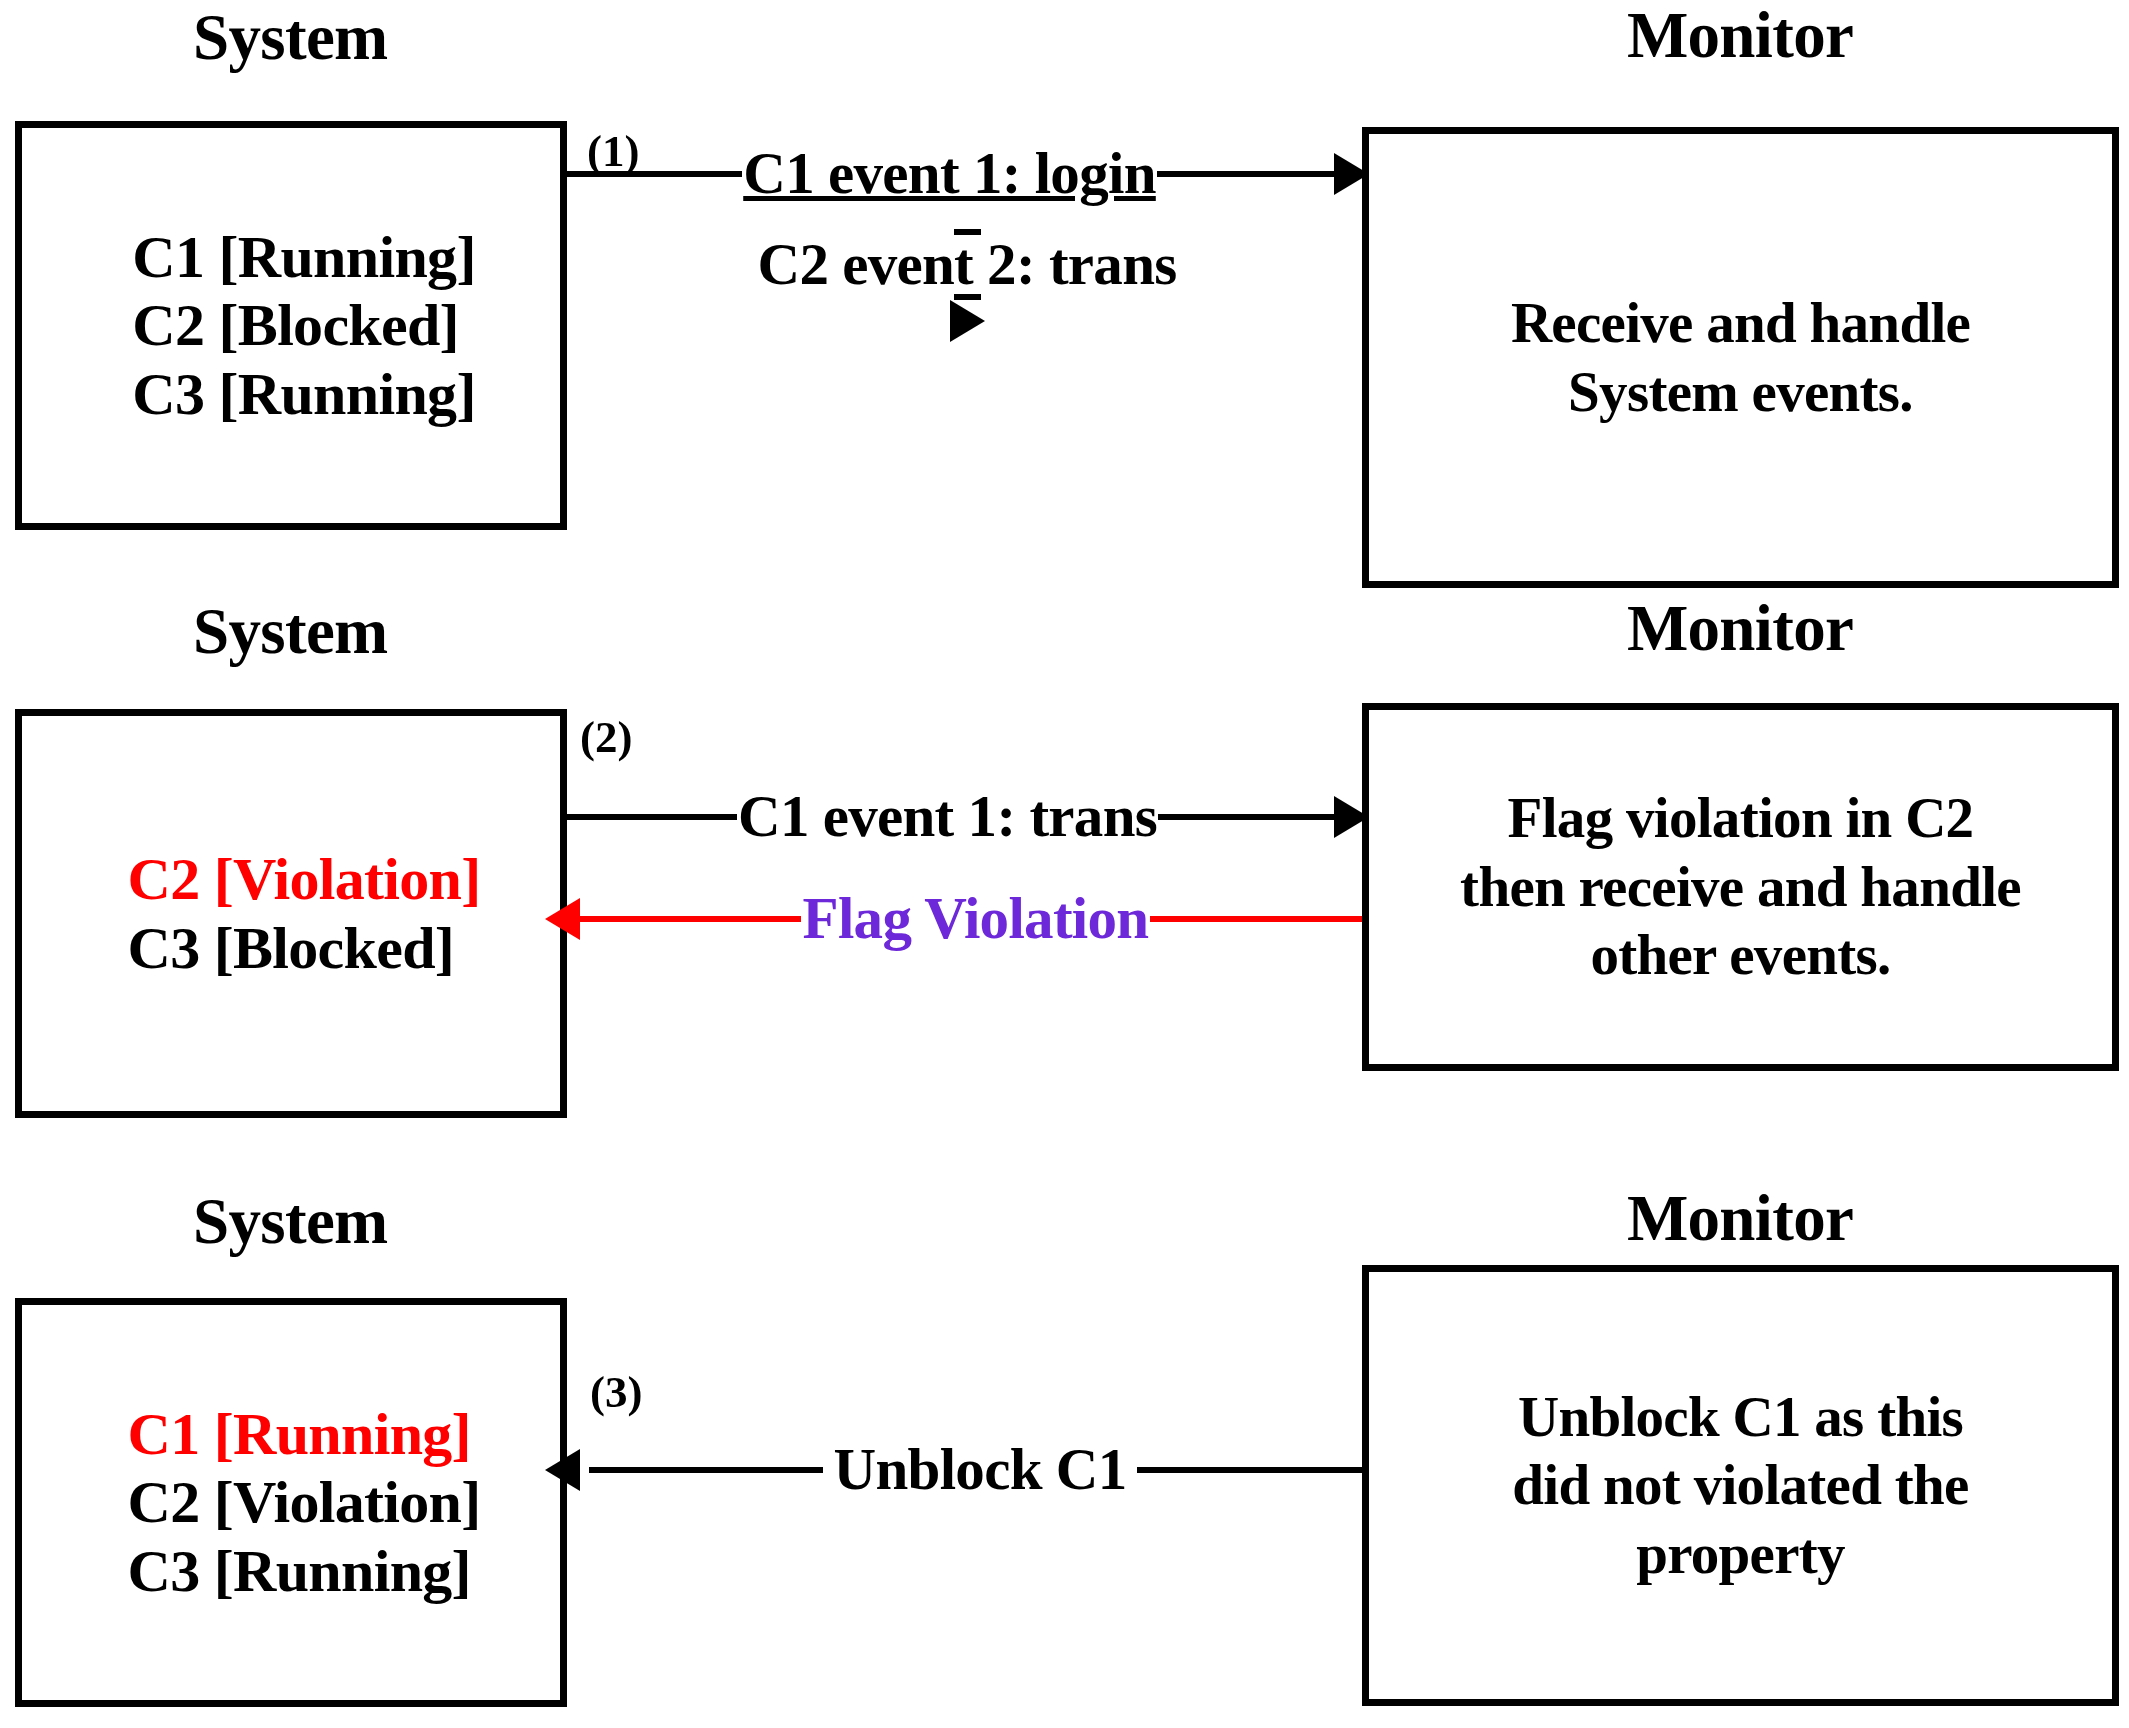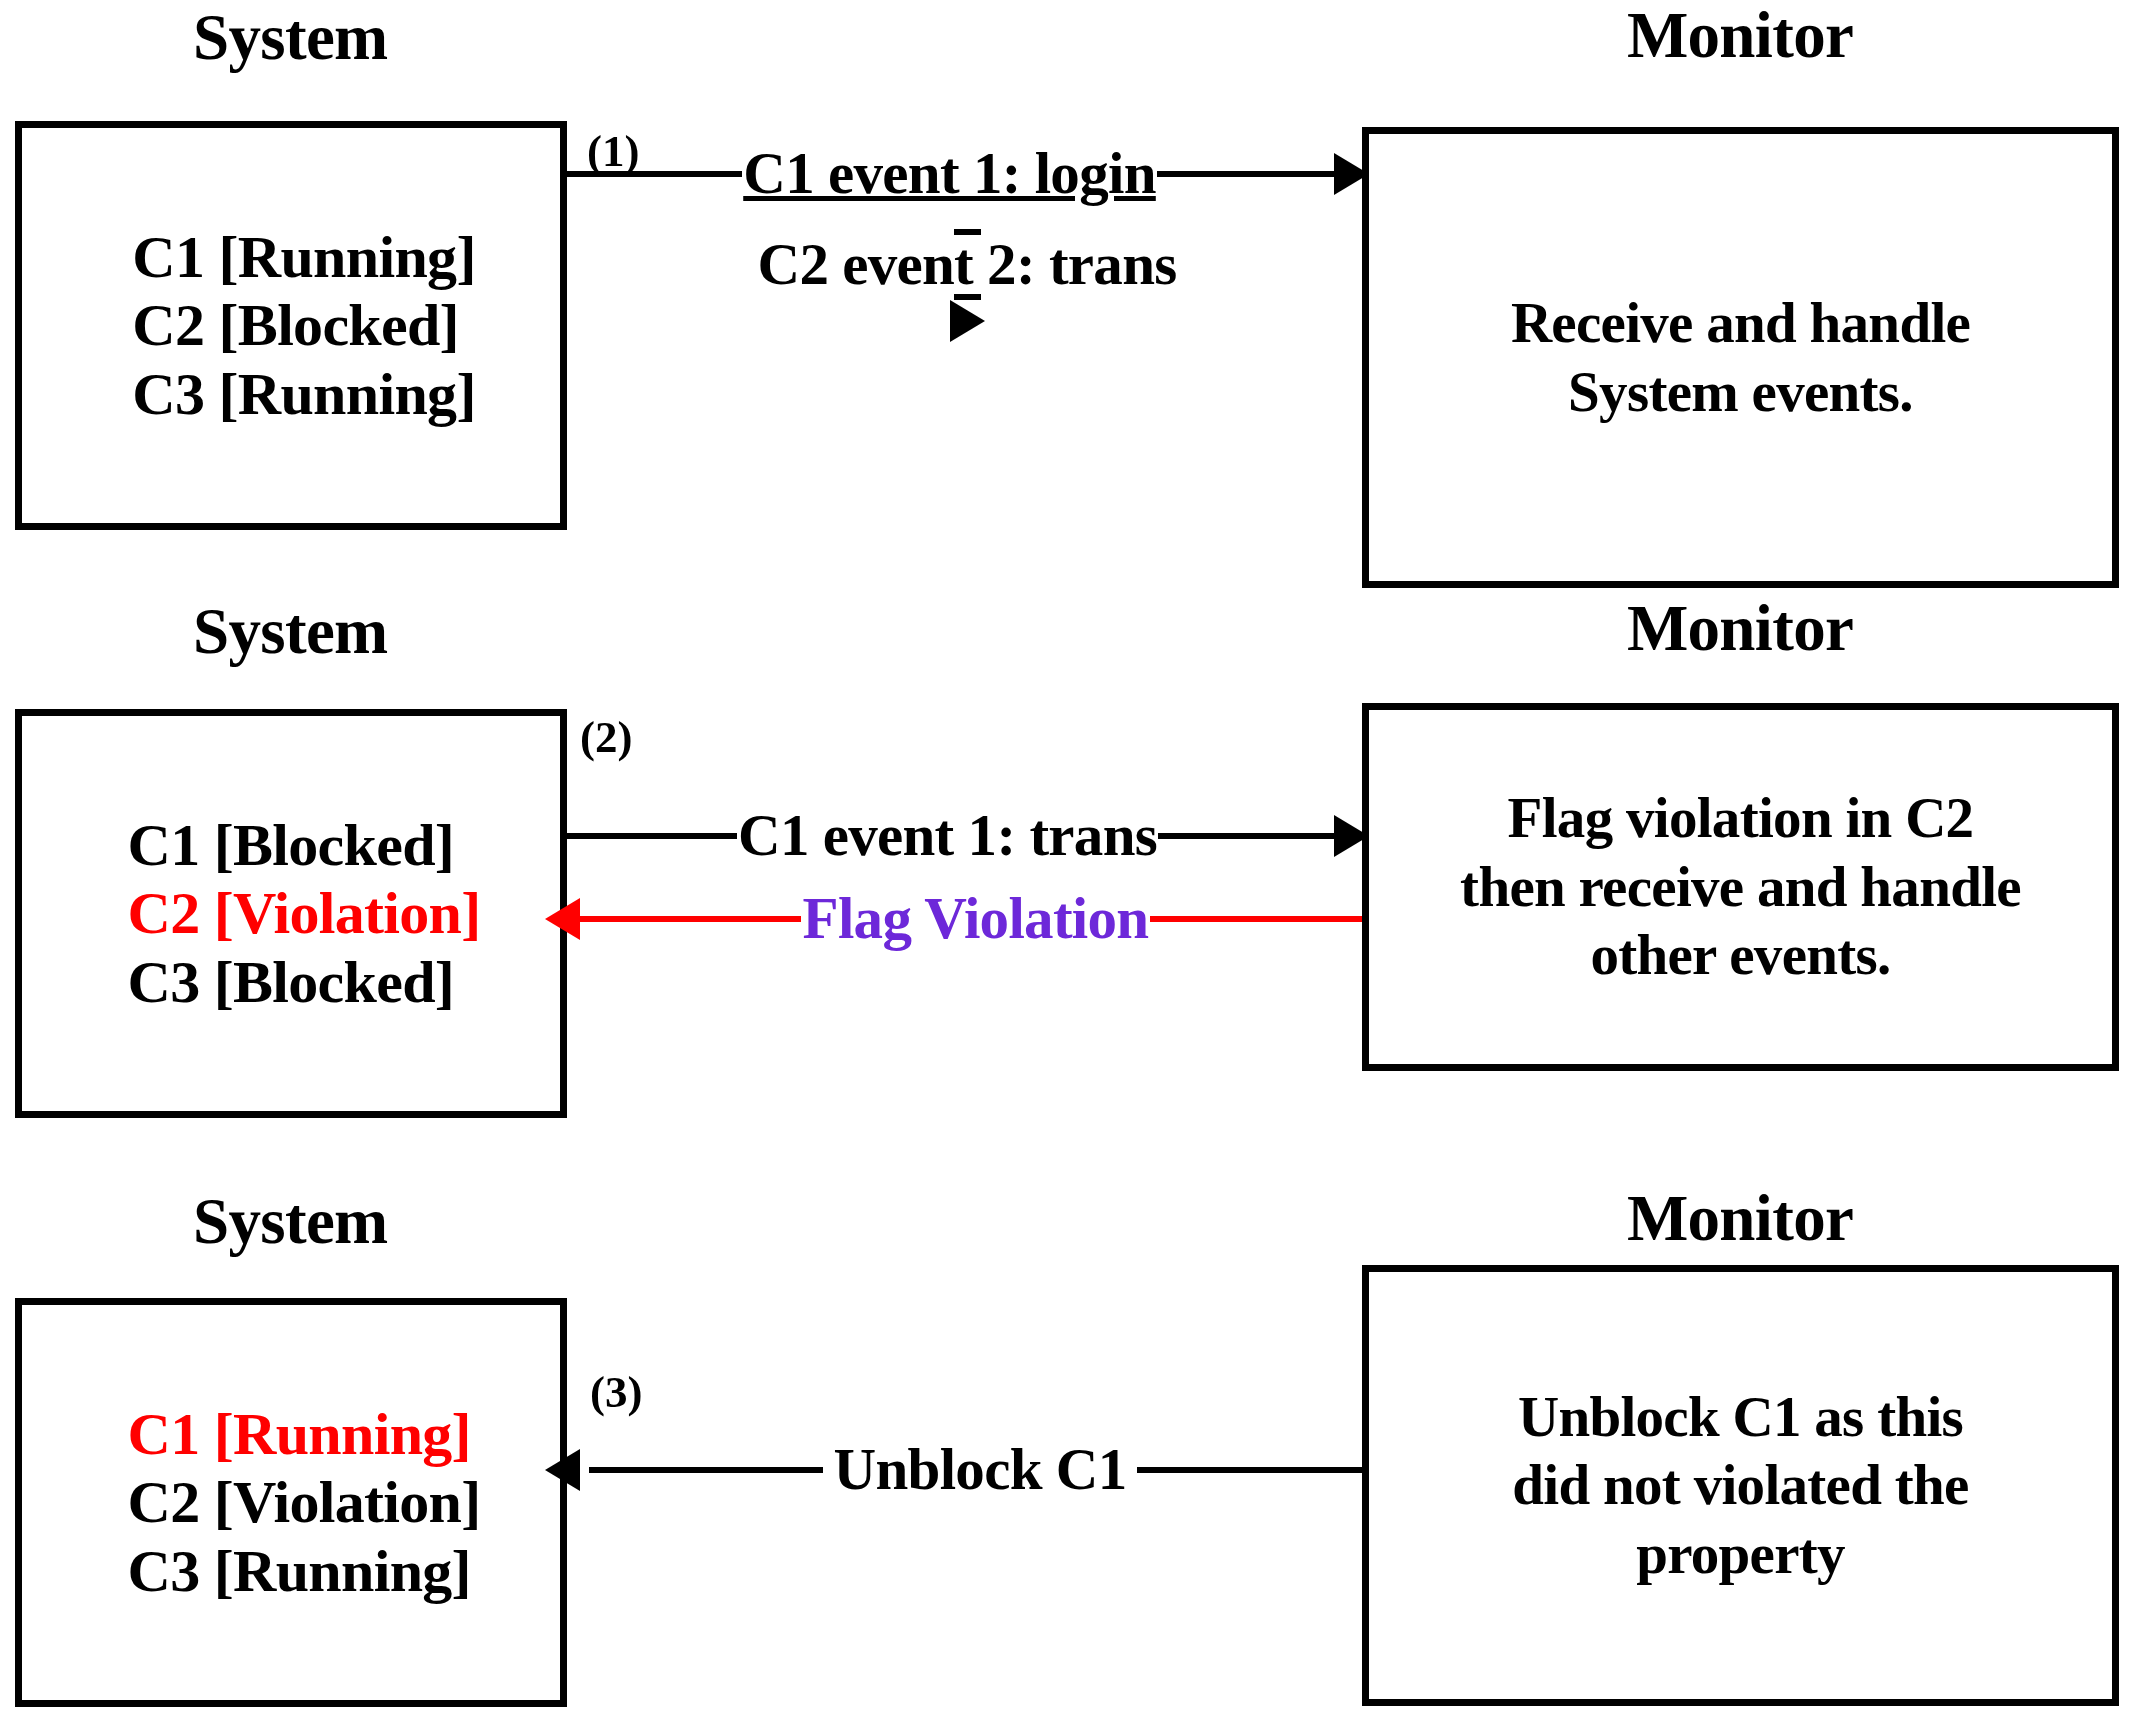--- a/index.html
+++ b/index.html
@@ -149,29 +149,28 @@
   </div>
 </div>
 
 <div class="panel" style="top:599px;height:576px;">
 
   <div class="col-title sys" style="top:0px;">System</div>
   <div class="col-title mon" style="top:-2.7px;">Monitor</div>
 
   <div class="box sys" style="top:110px;height:409px;">
     <div class="state-list">
-      <div class="state-line">C1 [Blocked]</div>
       <div class="state-line red">C2 [Violation]</div>
       <div class="state-line">C3 [Blocked]</div>
     </div>
   </div>
 
   <div class="step-label" style="left:580px;top:116px;">(2)</div>
 
-  <div class="msg" style="left:561px;top:192px;width:808px;">
+  <div class="msg" style="left:561px;top:173px;width:808px;">
     <div class="seg"></div>
     <div class="lbl">C1 event 1: trans</div>
     <div class="seg"></div>
     <div class="head right"></div>
   </div>
 
   <div class="msg redmsg" style="left:545px;top:275px;width:826px;">
     <div class="head left"></div>
     <div class="seg"></div>
     <div class="lbl">Flag Violation</div>

